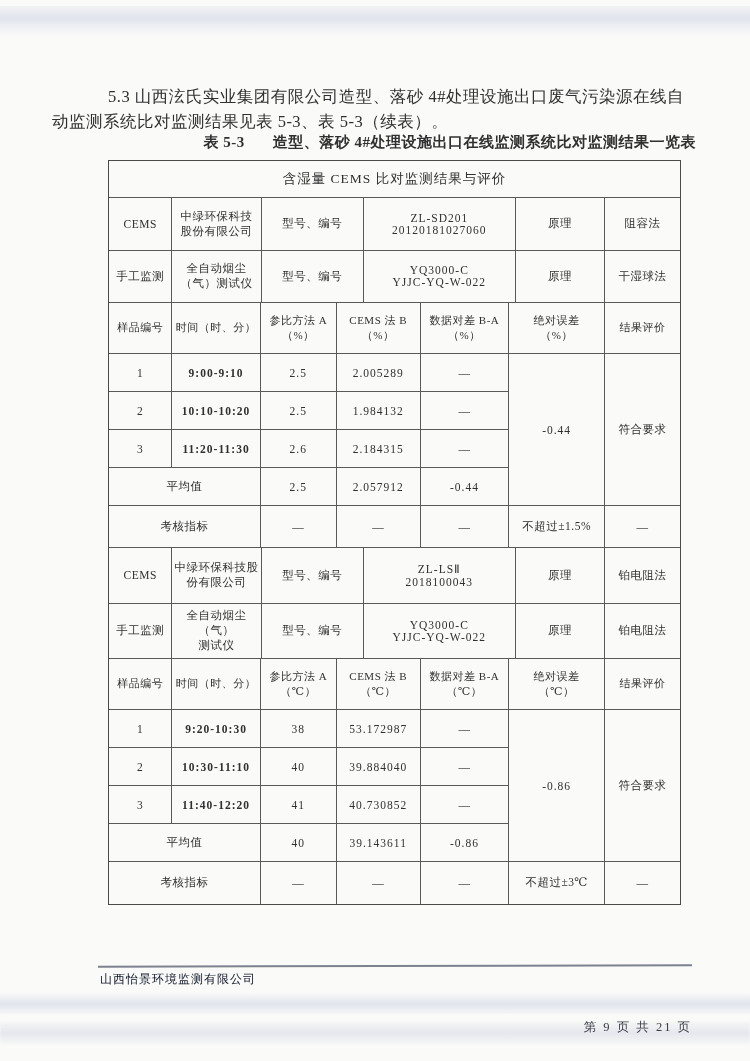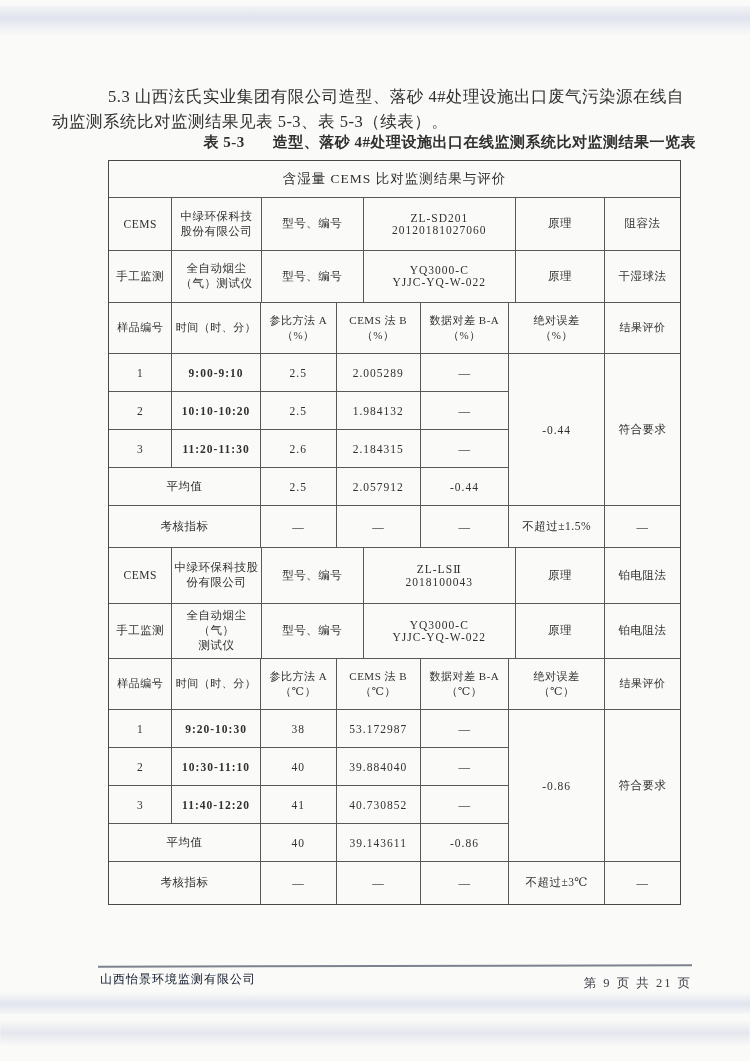--- a/index.html
+++ b/index.html
@@ -58,25 +58,25 @@
   .data-t tr:last-child td{border-bottom:0;}
   .sec1 .data-t tr:last-child td{border-bottom:1px solid #595959;}
   .pre{white-space:pre-line;}
   .info-t td{height:52px;font-size:11.5px;}
   .sec2 .info-t td{height:55px;}
   .hdr td{height:51px;font-size:11px;}
   .row-s td{height:38px;}
   .row-a td{height:38px;text-align:center;}
   .row-k td{height:42px;}
   .t-bold{font-weight:bold;}
-  .num{letter-spacing:1px;}
+  .num{letter-spacing:1px;font-family:Liberation Serif, serif;}
 
   .footer-rule{position:absolute;left:98px;top:965px;width:594px;height:1.5px;background:#7d828f;transform:rotate(-0.15deg);}
   .footer-company{position:absolute;left:100px;top:971px;font-size:12px;color:#0f172a;letter-spacing:1px;}
-  .footer-page{position:absolute;right:58px;top:975px;font-size:12.5px;color:#3a3d45;letter-spacing:2px;}
+  .footer-page{position:absolute;right:58px;top:1019px;font-size:12.5px;color:#3a3d45;letter-spacing:2px;}
 </style>
 </head>
 <body>
 
 <div class="scan-band band-top"></div>
 <div class="scan-band band-bottom1"></div>
 <div class="scan-band band-bottom2"></div>
 
 <p class="para">5.3 山西泫氏实业集团有限公司造型、落砂 4#处理设施出口废气污染源在线自动监测系统比对监测结果见表 5-3、表 5-3（续表）。</p>
 

